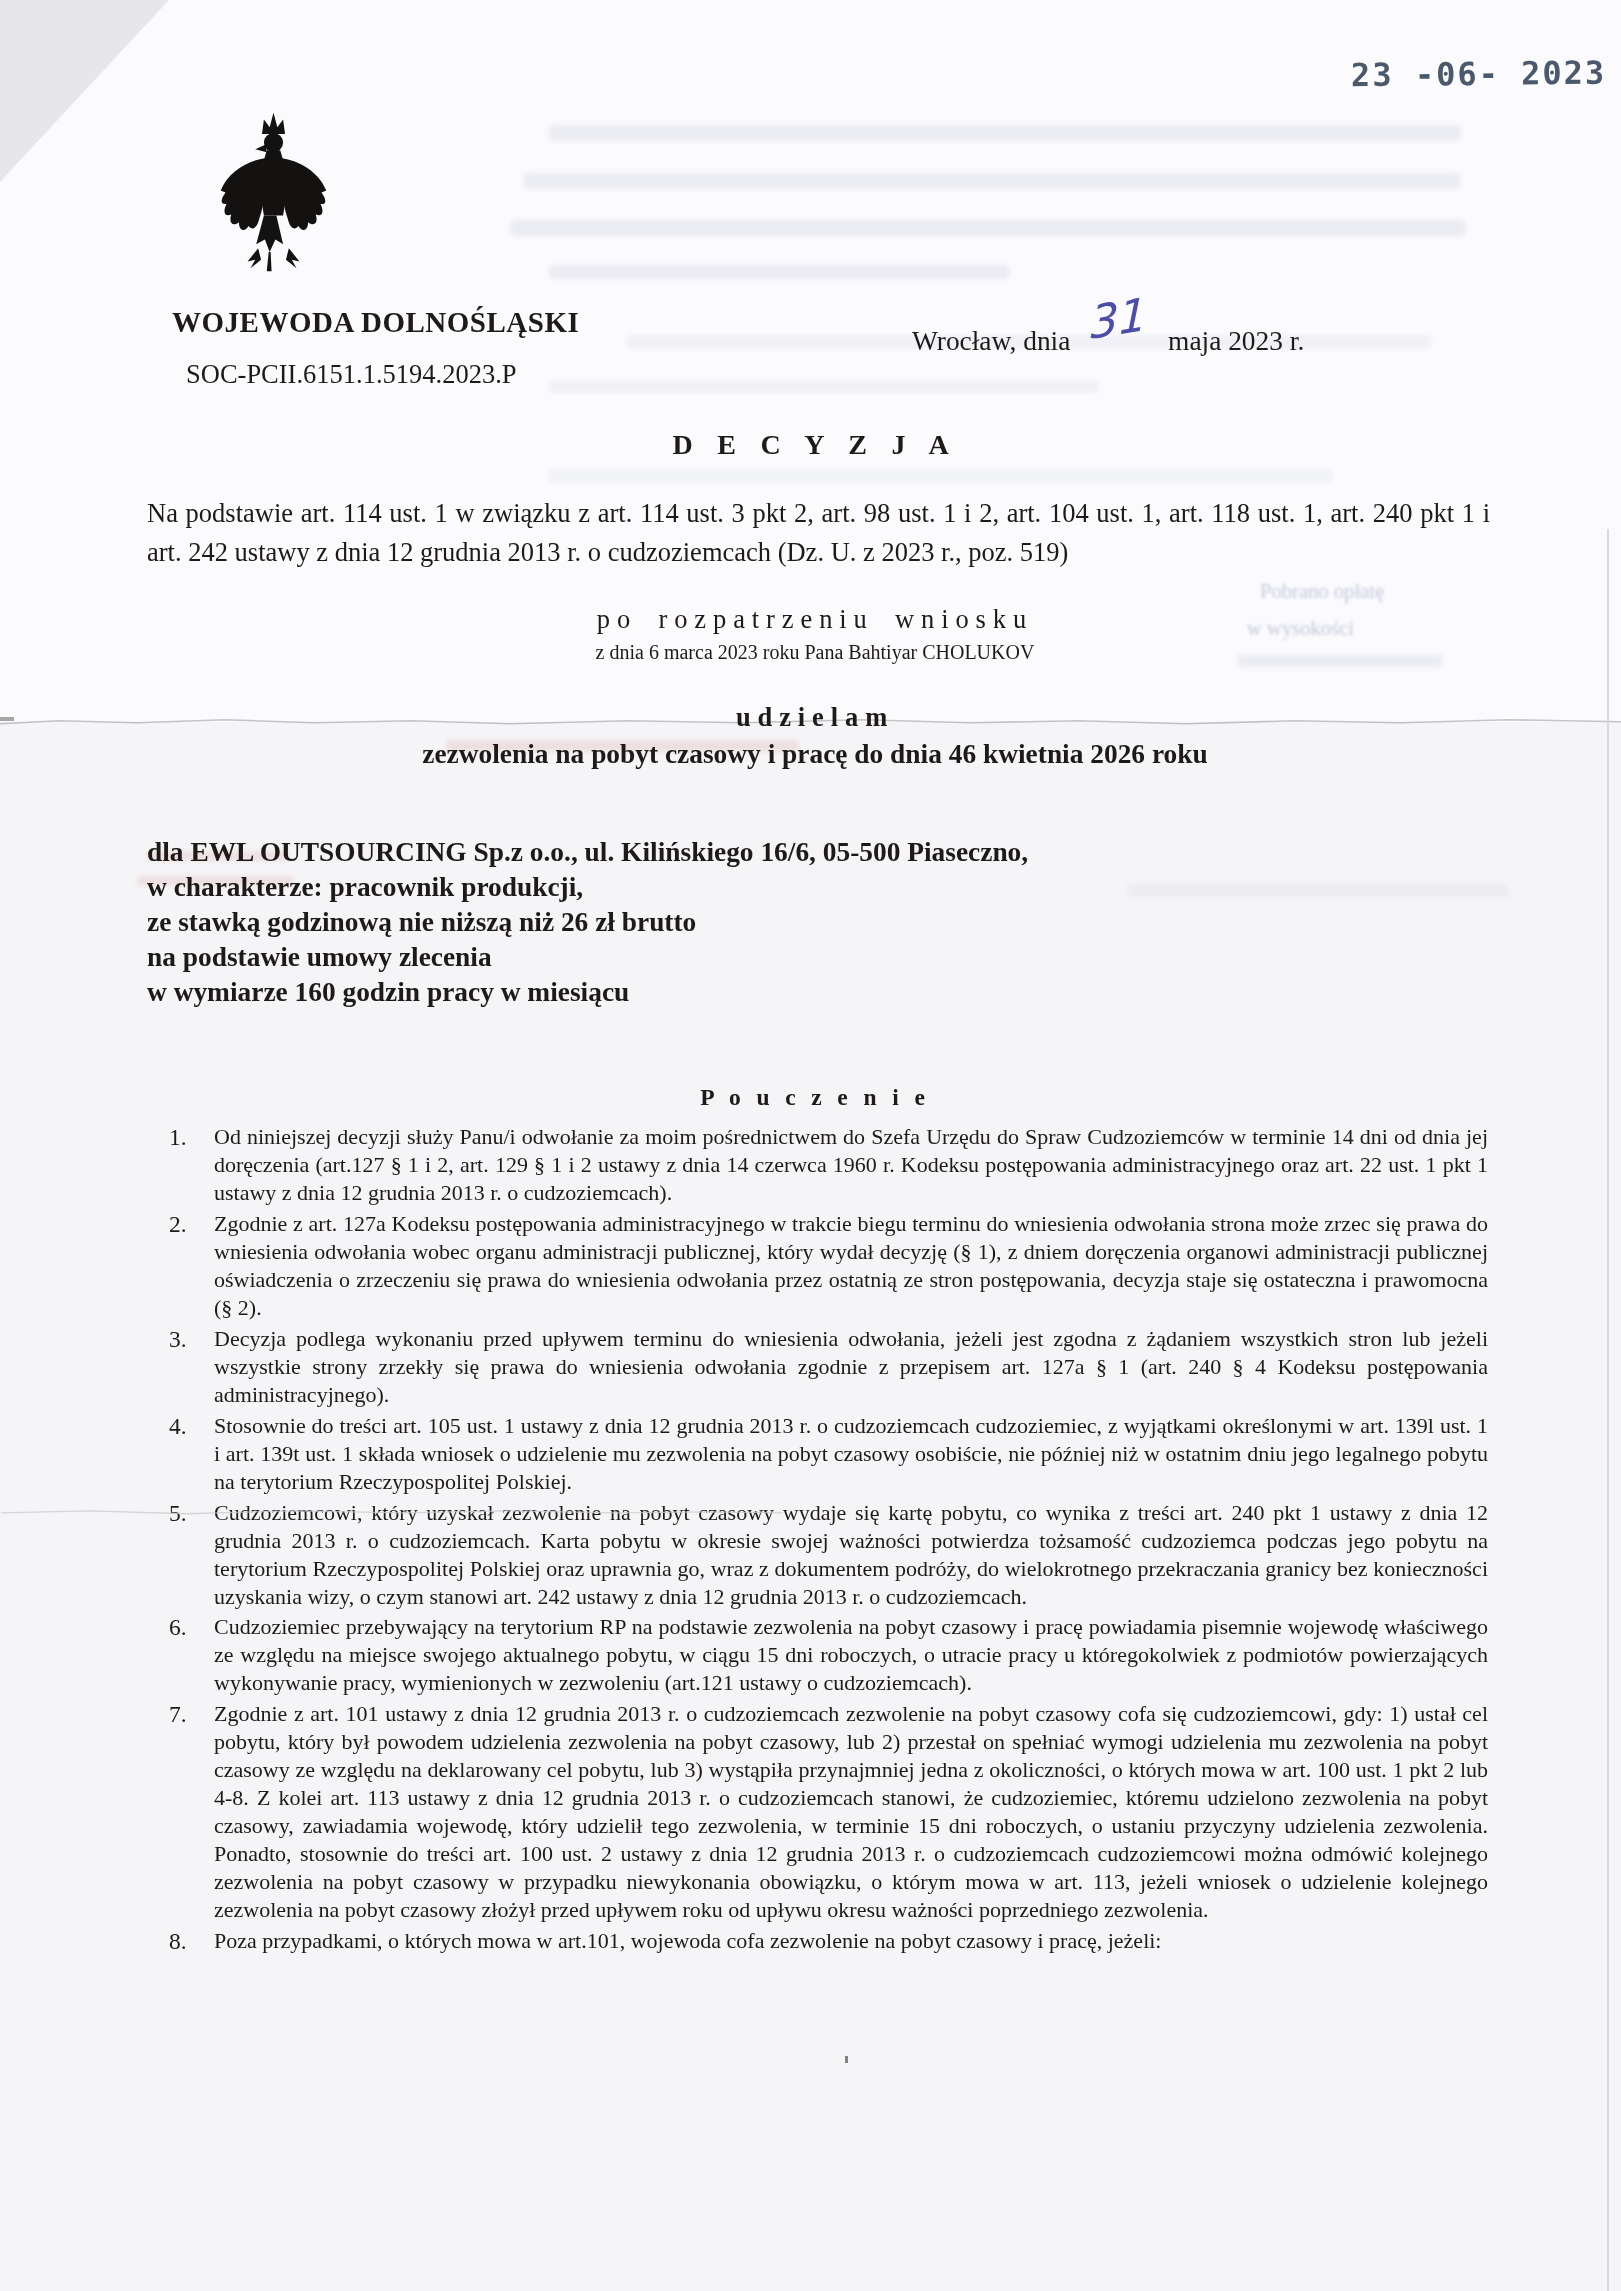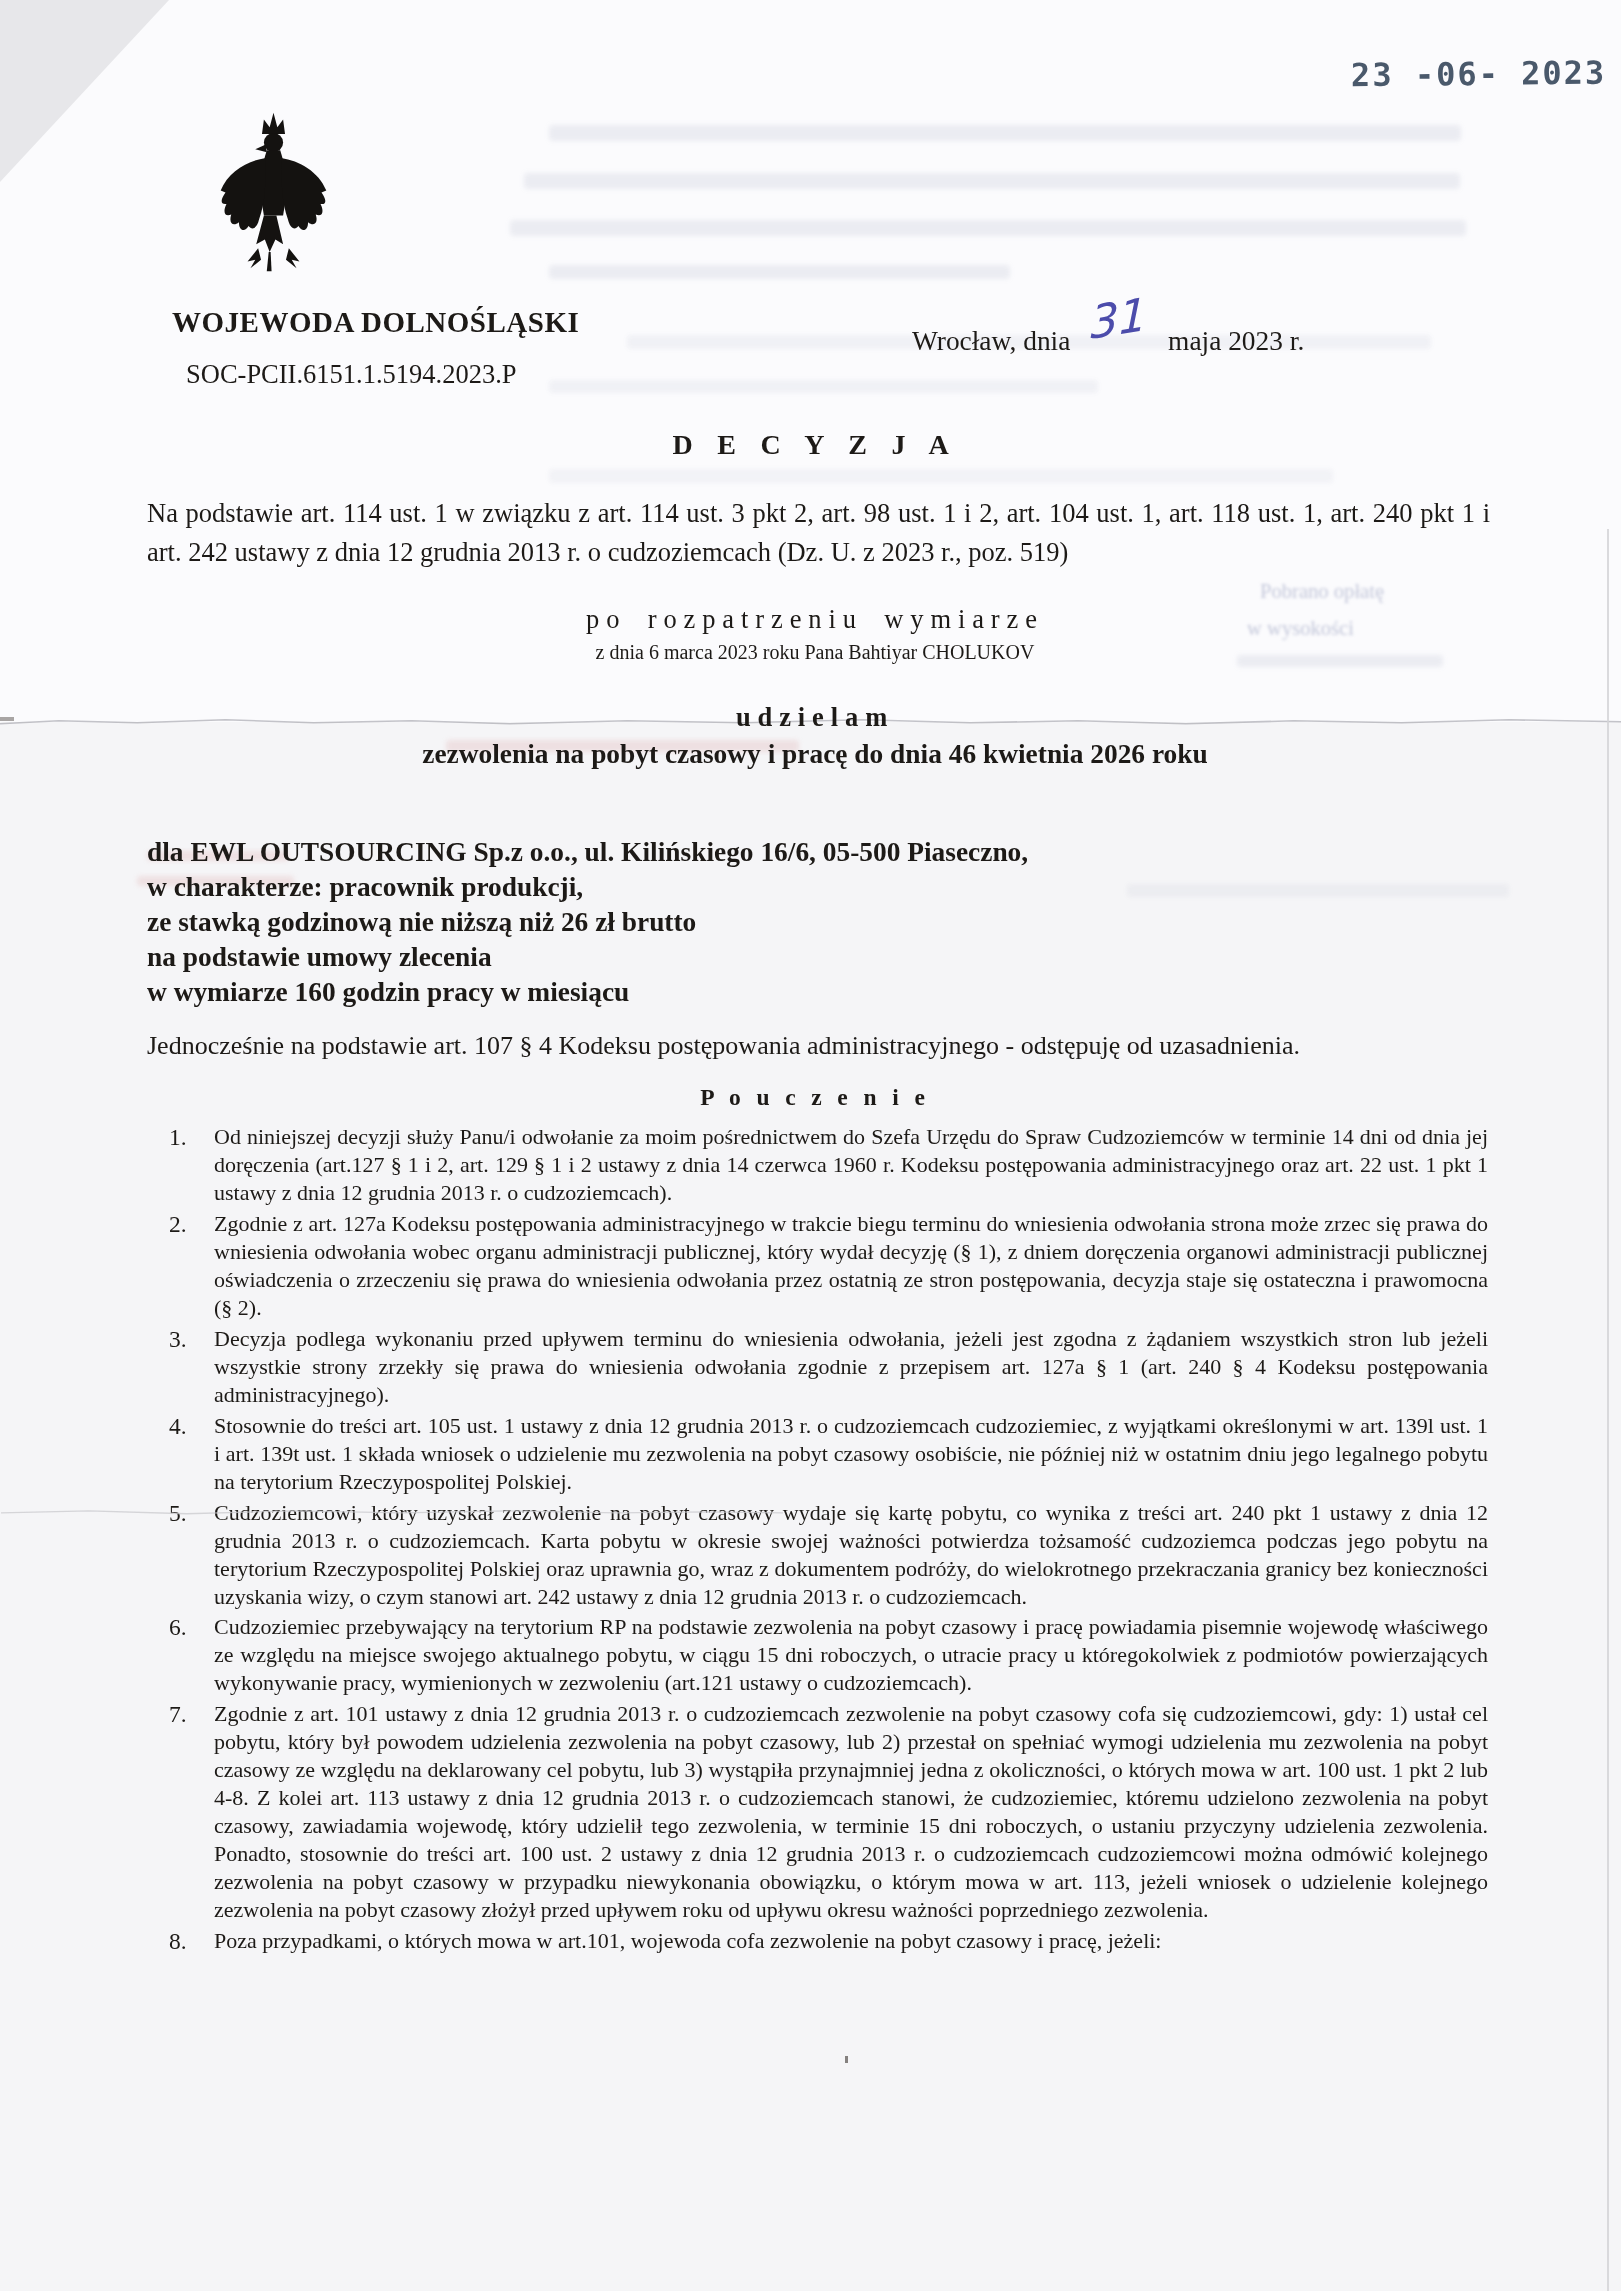--- a/index.html
+++ b/index.html
@@ -143,21 +143,21 @@
   <div class="authority">WOJEWODA DOLNOŚLĄSKI</div>
   <div class="place-date">
     <span>Wrocław, dnia</span>
     <span class="hand-day">31</span>
     <span>maja 2023 r.</span>
   </div>
   <div class="case-number">SOC-PCII.6151.1.5194.2023.P</div>
 
   <div class="doc-title">D E C Y Z J A</div>
   <div class="legal-basis">Na podstawie art. 114 ust. 1 w związku z art. 114 ust. 3 pkt 2, art. 98 ust. 1 i 2, art. 104 ust. 1, art. 118 ust. 1, art. 240 pkt 1 i art. 242 ustawy z dnia 12 grudnia 2013 r. o cudzoziemcach (Dz. U. z 2023 r., poz. 519)</div>
-  <div class="po-rozp">po rozpatrzeniu wymiarze</div>
+  <div class="po-rozp">po rozpatrzeniu wniosku</div>
   <div class="application">z dnia 6 marca 2023 roku Pana Bahtiyar CHOLUKOV</div>
 
   <svg class="crease" style="top:710px;" width="1621" height="21.6" viewBox="0 0 1654 22">
     <polyline points="0,14 60,11 140,13 230,10 320,13 420,11 520,14 640,11 760,13 880,10 990,13 1100,11 1210,14 1320,11 1430,13 1540,10 1654,12" fill="none" stroke="#c3c3c9" stroke-width="1.6"></polyline>
   </svg>
   <div class="speck" style="left:0; top:717px; width:13.7px; height:3.9px; opacity:.5;"></div>
   <div class="lower-tint"></div>
 
   <div class="udzielam">udzielam</div>
 
@@ -166,21 +166,20 @@
   </div>
 
   <div class="employment-block">
     <div>dla EWL OUTSOURCING Sp.z o.o., ul. Kilińskiego 16/6, 05-500 Piaseczno,</div>
     <div>w charakterze: pracownik produkcji,</div>
     <div>ze stawką godzinową nie niższą niż 26 zł brutto</div>
     <div>na podstawie umowy zlecenia</div>
     <div>w wymiarze 160 godzin pracy w miesiącu</div>
   </div>
 
-  <div class="waiver">Jednocześnie na podstawie art. 107 § 4 Kodeksu postępowania administracyjnego - odstępuję od uzasadnienia.</div>
 
   <div class="pouczenie-h">P o u c z e n i e</div>
 
   <div class="list">
     <div class="item">
       <div class="num">1.</div>
       <div class="txt">Od niniejszej decyzji służy Panu/i odwołanie za moim pośrednictwem do Szefa Urzędu do Spraw Cudzoziemców w terminie 14 dni od dnia jej doręczenia (art.127 § 1 i 2, art. 129 § 1 i 2 ustawy z dnia 14 czerwca 1960 r. Kodeksu postępowania administracyjnego oraz art. 22 ust. 1 pkt 1 ustawy z dnia 12 grudnia 2013 r. o cudzoziemcach).</div>
     </div>
     <div class="item">
       <div class="num">2.</div>

